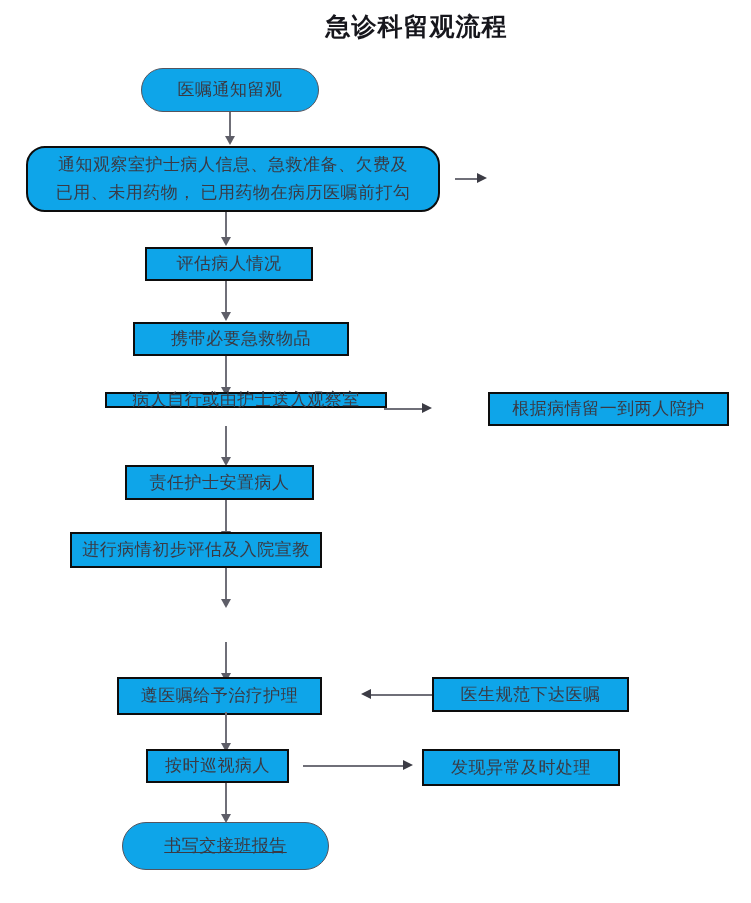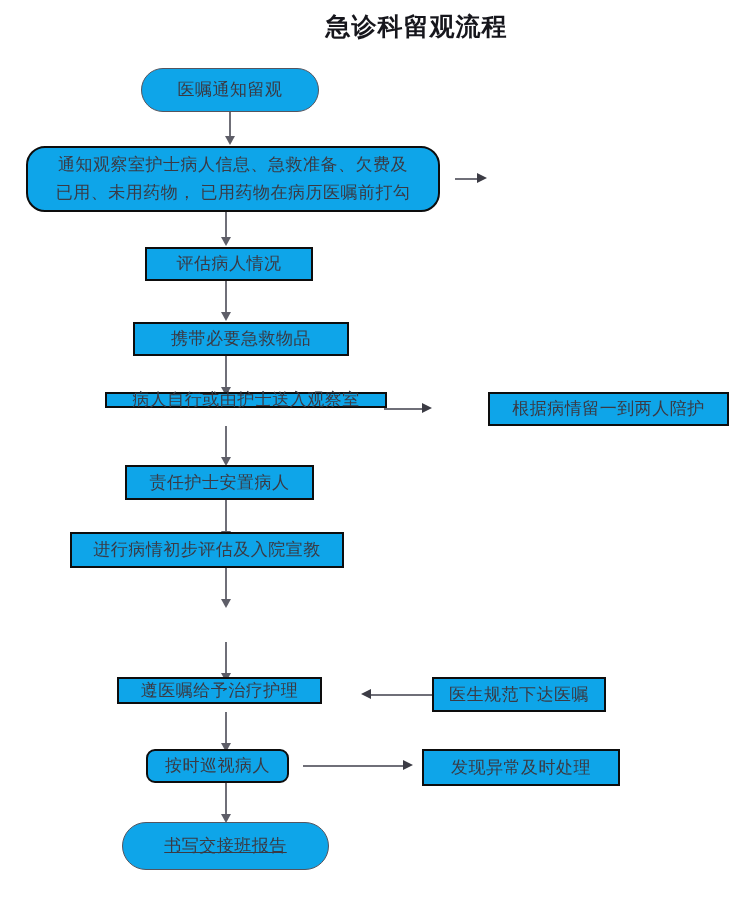--- a/index.html
+++ b/index.html
@@ -134,40 +134,40 @@
   <div class="node rect" style="left:441px; top:392px; width:241px; height:34px;margin-left:47px;">根据病情留一到两人陪护</div>
 
   <div class="vline" style="left:225px; top:426px; height:32px;"></div>
   <div class="arrow-down" style="left:220.5px; top:457px;"></div>
 
   <div class="node rect" style="left:125px; top:465px; width:189px; height:35px;">责任护士安置病人</div>
 
   <div class="vline" style="left:225px; top:500px; height:32px;"></div>
   <div class="arrow-down" style="left:220.5px; top:531px;"></div>
 
-  <div class="node rect" style="left:70px; top:532px; width:274px; height:36px;">进行病情初步评估及入院宣教</div>
+  <div class="node rect" style="left:70px; top:532px; width:252px; height:36px;">进行病情初步评估及入院宣教</div>
 
   <div class="vline" style="left:225px; top:568px; height:32px;"></div>
   <div class="arrow-down" style="left:220.5px; top:599px;"></div>
 
 
   <div class="vline" style="left:225px; top:642px; height:32px;"></div>
   <div class="arrow-down" style="left:220.5px; top:673px;"></div>
 
-  <div class="node rect" style="left:117px; top:677px; width:205px; height:27px;">遵医嘱给予治疗护理</div>
+  <div class="node rect" style="left:117px; top:677px; width:205px; height:38px;">遵医嘱给予治疗护理</div>
 
   <div class="hline" style="left:371px; top:694px; width:62px;"></div>
   <div class="arrow-left" style="left:361px; top:689px;"></div>
 
-  <div class="node rect" style="left:432px; top:677px; width:174px; height:35px;">医生规范下达医嘱</div>
+  <div class="node rect" style="left:432px; top:677px; width:197px; height:35px;">医生规范下达医嘱</div>
 
   <div class="vline" style="left:225px; top:712px; height:32px;"></div>
   <div class="arrow-down" style="left:220.5px; top:743px;"></div>
 
-  <div class="node rect" style="left:146px; top:749px; width:143px; height:34px;border-radius:9px;">按时巡视病人</div>
+  <div class="node rect" style="left:146px; top:749px; width:143px; height:34px;">按时巡视病人</div>
 
   <div class="hline" style="left:303px; top:765px; width:102px;"></div>
   <div class="arrow-right" style="left:403px; top:760px;"></div>
 
   <div class="node rect" style="left:422px; top:749px; width:198px; height:37px;">发现异常及时处理</div>
 
   <div class="vline" style="left:225px; top:783px; height:32px;"></div>
   <div class="arrow-down" style="left:220.5px; top:814px;"></div>
 
   <div class="node oval" style="left:122px; top:822px; width:207px; height:48px;text-decoration:underline;">书写交接班报告</div>

